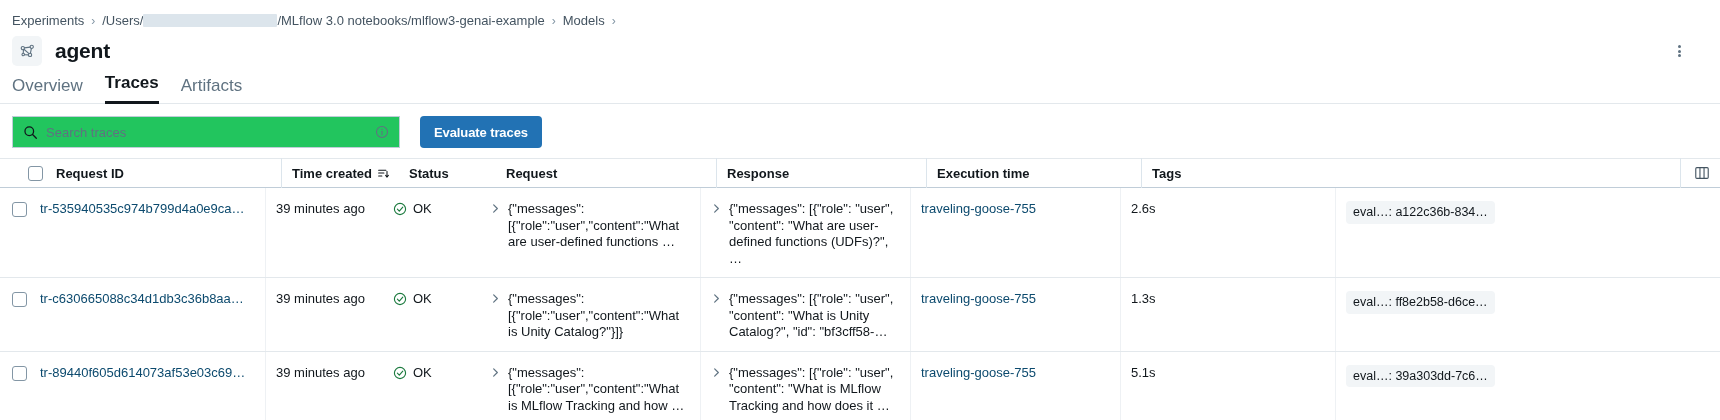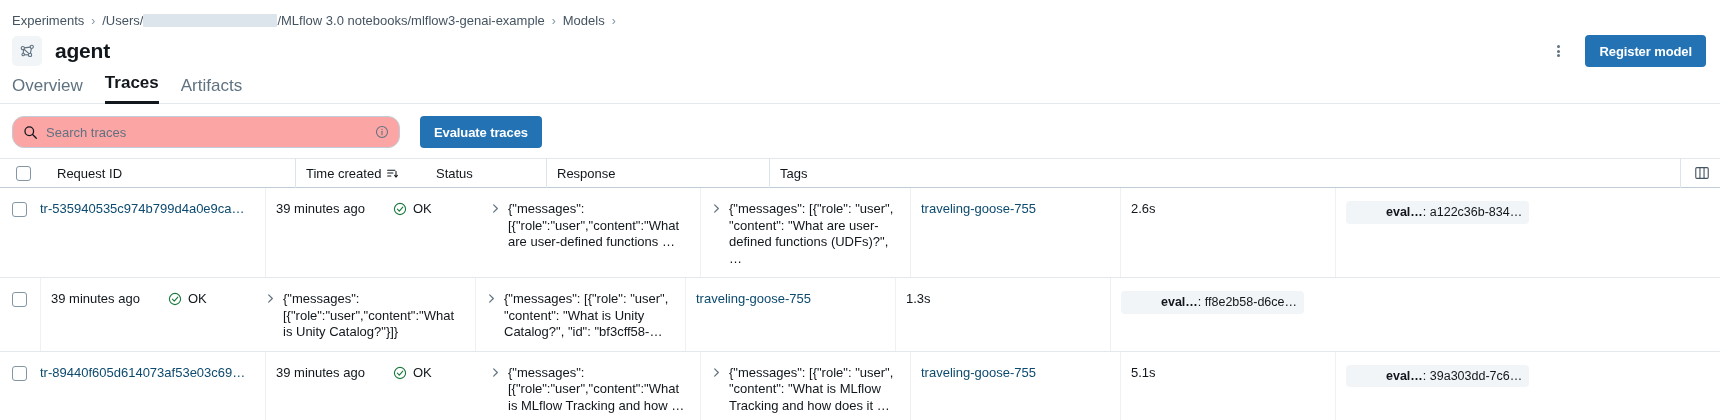--- a/index.html
+++ b/index.html
@@ -101,23 +101,23 @@
   
   .toolbar {
     display: flex; align-items: center;
     padding: 12px 12px 10px 12px;
     gap: 20px;
   }
   .search-wrap {
     position: relative;
     width: 388px; height: 32px;
     border: 1px solid #c0cdd8;
-    border-radius: 12px;
+    border-radius: 0;
     display: flex; align-items: center;
-    background: #fca5a5;
+    background: #22c55e;
   }
   .search-icon { margin-left: 10px; flex: 0 0 auto; display:flex; }
   .search-input {
     border: none; outline: none;
     flex: 1 1 auto;
     font-size: 13px;
     font-family: "Liberation Sans", sans-serif;
     color: #11171c;
     padding: 0 8px;
     background: transparent;
@@ -126,24 +126,23 @@
   .info-icon { margin-right: 10px; flex: 0 0 auto; display:flex; cursor: pointer; }
 
   
   .table { width: 100%; }
   .thead {
     display: flex; align-items: center;
     height: 30px;
     border-top: 1px solid #e3e8ec;
     border-bottom: 1px solid #c0cdd8;
     font-size: 13px;
-    font-weight: normal;
-    color: #11171c;
-    padding-left: 16px;
-    gap: 13px;
+    font-weight: bold;
+    color: #11171c;
+    padding-left: 28px;
   }
   .th {
     display: flex; align-items: center;
     height: 30px;
     padding-right: 8px;
     gap: 5px;
     white-space: nowrap;
   }
   .th.divider { border-left: 1px solid #dce5ec; padding-left: 10px; }
   .row {
@@ -206,21 +205,21 @@
     border-radius: 4px;
     padding: 3px 7px;
     font-size: 12.5px;
     color: #11171c;
     max-width: 100%;
     overflow: hidden;
     text-overflow: ellipsis;
     white-space: nowrap;
     cursor: pointer;
   }
-  .tag-key { font-weight: bold; margin-left: 33px; }
+  .tag-key { font-weight: normal; }
   .cols-btn { cursor: pointer; display: flex; align-items: center; justify-content: center; width: 26px; height: 26px; border-radius: 4px; }
   .tags-head { border-left: 1px solid #dce5ec; padding-left: 10px; align-items: center; }
 </style>
 </head>
 <body>
 
 <div class="breadcrumb">
   <span class="crumb-link">Experiments</span>
   <span class="crumb-sep">›</span>
   <span class="crumb-group">
@@ -249,21 +248,20 @@
   </span>
   <span class="page-title">agent</span>
   <span class="title-spacer"></span>
   <span class="kebab-btn">
     <span>
         <i class="kebab-dot" style="display:block"></i>
         <i class="kebab-dot" style="display:block"></i>
         <i class="kebab-dot" style="display:block"></i>
       </span>
   </span>
-  <button class="primary-btn">Register model</button>
 </div>
 
 <div class="tabs">
   <div class="tab">Overview</div>
   <div class="tab active">Traces</div>
   <div class="tab">Artifacts</div>
 </div>
 
 <div class="toolbar">
   <div class="search-wrap">
@@ -302,22 +300,28 @@
             <line x1="2" y1="7.5" x2="8.5" y2="7.5"></line>
             <line x1="2" y1="11" x2="6" y2="11"></line>
           <line x1="12.3" y1="5.5" x2="12.3" y2="12"></line>
             <polyline points="10.6,10.2 12.3,12.2 14,10.2"></polyline>
         </svg>
       </span>
     </div>
     <div class="th c-status">
       <span>Status</span>
     </div>
+    <div class="th c-req">
+      <span>Request</span>
+    </div>
     <div class="th c-resp divider">
       <span>Response</span>
+    </div>
+    <div class="th c-exec divider">
+      <span>Execution time</span>
     </div>
     <div class="th c-tags tags-head">
       <span>Tags</span>
     </div>
     <div class="th c-cols divider">
       <span class="cols-btn">
         <svg width="16" height="16" viewBox="0 0 18 18" fill="none" stroke="#445461" stroke-width="1.25">
           <rect x="2" y="3" width="14" height="12" rx="1.2"></rect>
           <line x1="6.7" y1="3" x2="6.7" y2="15"></line>
             <line x1="11.3" y1="3" x2="11.3" y2="15"></line>
@@ -372,20 +376,23 @@
     <div class="td c-tags divider">
       <span class="tag-pill"><span class="tag-key">eval…</span>: <span>a122c36b-834…</span></span>
     </div>
     <div class="td c-cols"></div>
   </div>
 
   <div class="row">
     <div class="td c-check">
       <span class="checkbox"></span>
     </div>
+    <div class="td c-id">
+      <span class="link">tr-c630665088c34d1db3c36b8aa…</span>
+    </div>
     <div class="td c-time divider">39 minutes ago</div>
     <div class="td c-status">
       <span class="status-cell">
         <span style="display:flex">
           <svg width="14" height="14" viewBox="0 0 16 16" fill="none" stroke="#1c7a3f" stroke-width="1.3">
             <circle cx="8" cy="8" r="6.4"></circle>
               <polyline points="5,8.2 7.2,10.4 11.2,5.8" stroke-linecap="round" stroke-linejoin="round"></polyline>
           </svg>
         </span>
         <span>OK</span>

